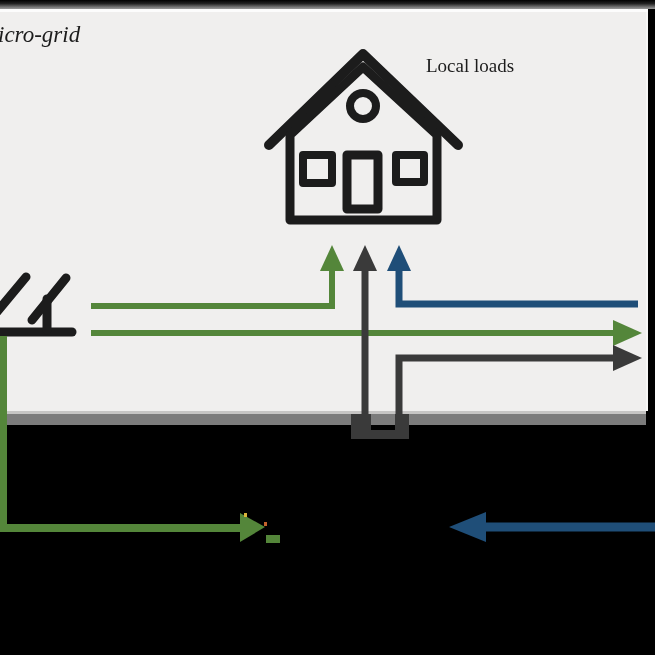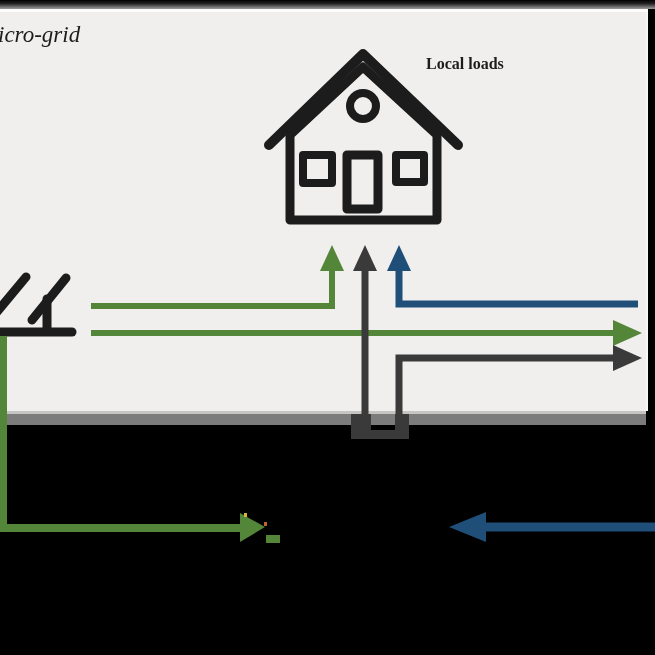--- a/index.html
+++ b/index.html
@@ -10,21 +10,21 @@
   }
   .abs{position:absolute;}
   #top-bar{left:0;top:0;width:655px;height:9px;
     background:linear-gradient(180deg,#000 0%,#222 40%,#777 80%,#999 100%);}
   #top-white{left:0;top:9px;width:648px;height:3px;background:#fcfcfc;}
   #panel{left:0;top:12px;width:646px;height:399px;background:#f0efee;
     border-right:2px solid #f7f7f6;}
   #panel-bottom-light{left:0;top:411px;width:646px;height:3px;background:#c6c5c4;}
   #panel-bottom-strip{left:0;top:414px;width:646px;height:11px;background:#7c7c7c;}
   #region-label{left:-2px;top:22px;font-size:23px;font-style:italic;color:#1c1c1c;white-space:nowrap;}
-  #local-loads-label{left:426px;top:55px;font-size:16px;color:#1c1c1c;white-space:nowrap;font-weight:bold;}
+  #local-loads-label{left:426px;top:55px;font-size:19px;color:#1c1c1c;white-space:nowrap;}
   #diagram-canvas{left:0;top:0;width:655px;height:655px;}
 </style>
 </head>
 <body>
 
 <div class="abs" id="top-bar"></div>
 <div class="abs" id="top-white"></div>
 <div class="abs" id="panel"></div>
 <div class="abs" id="panel-bottom-light"></div>
 <div class="abs" id="panel-bottom-strip"></div>

